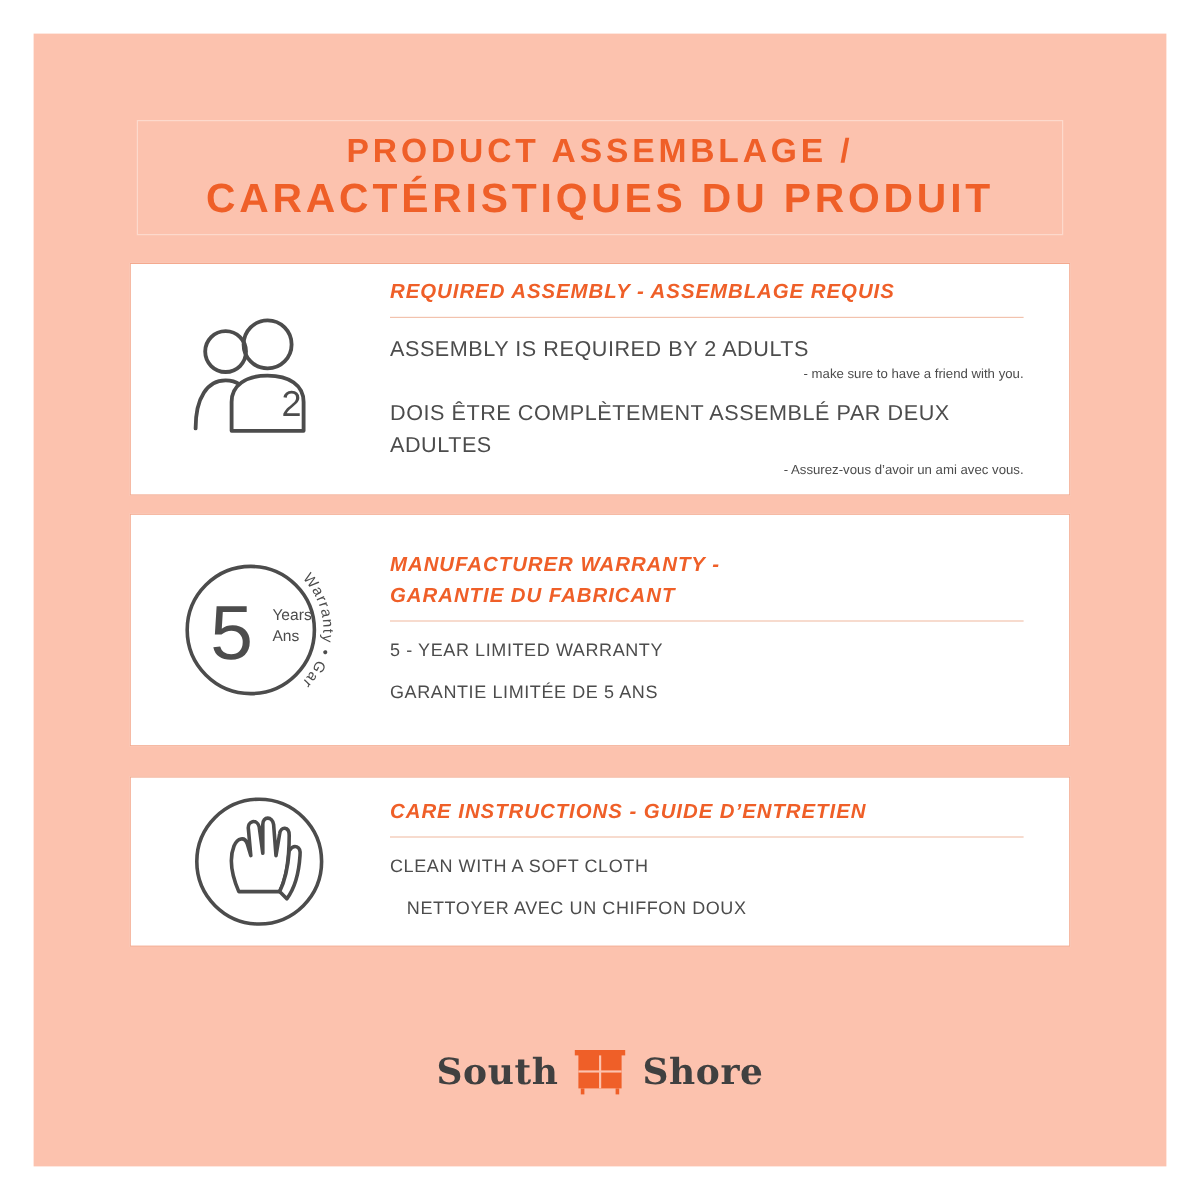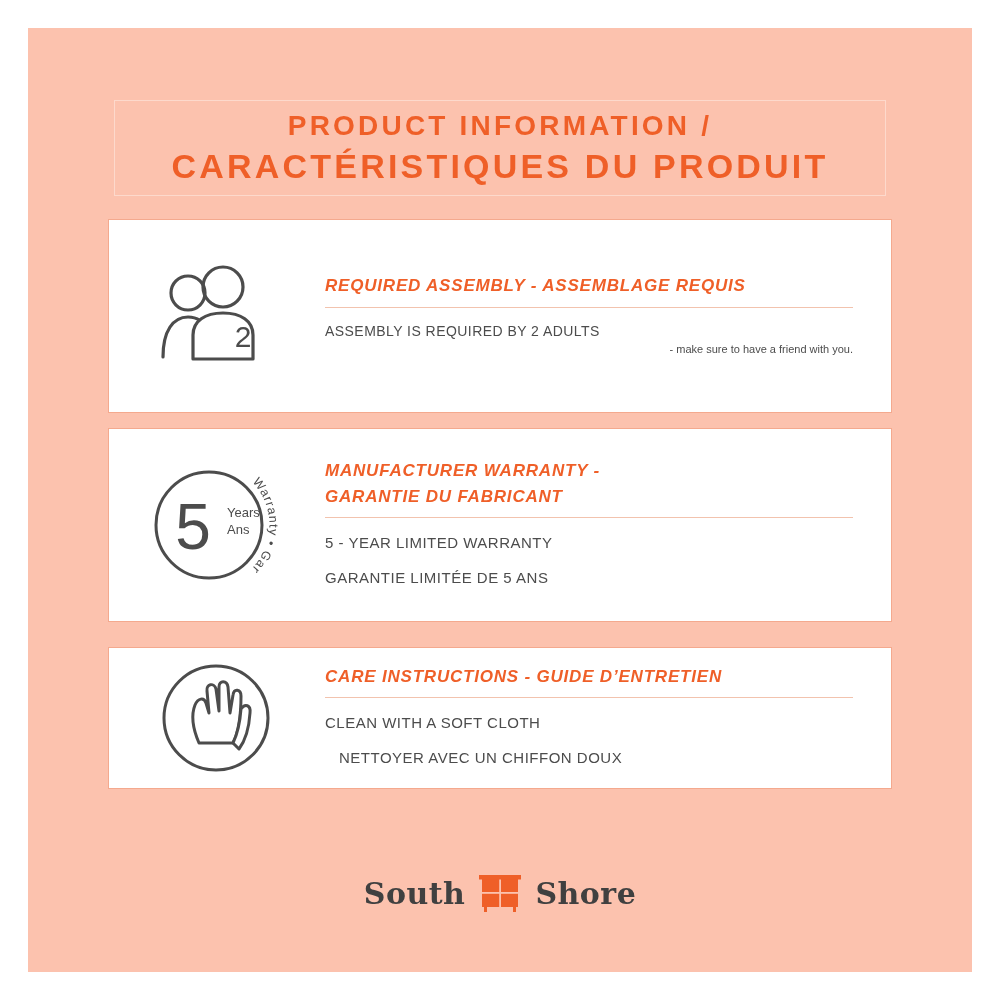--- a/index.html
+++ b/index.html
@@ -74,21 +74,21 @@
     padding-bottom: 9px;
   }
   .rule {
     border-bottom: 1px solid #f2c3ae;
     margin-bottom: 13px;
   }
   .blk { margin-bottom: 11px; }
   .blk:last-child { margin-bottom: 0; }
   .line-strong {
     color: #4c4c4c;
-    font-size: 14px;
+    font-size: 18px;
     letter-spacing: 0.45px;
     line-height: 1.45;
   }
   .line-sub {
     color: #4c4c4c;
     font-size: 11px;
     line-height: 1.5;
     text-align: right;
   }
   .line-mid {
@@ -117,40 +117,44 @@
     font-size: 30px;
     letter-spacing: 0.5px;
   }
 </style>
 </head>
 <body>
 
 <div id="poster">
 
   <div class="title-box">
-    <div class="title-line l1">PRODUCT INFORMATION /</div>
+    <div class="title-line l1">PRODUCT ASSEMBLAGE /</div>
     <div class="title-line l2">CARACTÉRISTIQUES DU PRODUIT</div>
   </div>
 
   <div class="panel" id="panel-assembly">
     <div class="panel-icon">
       <svg width="150" height="110" viewBox="0 0 150 110">
         <circle cx="47" cy="32" r="17" fill="none" stroke="#4c4c4c" stroke-width="3.2"></circle>
         <path d="M22 96 C22 70 32 56 47 56 C56 56 63 61 67 70" fill="none" stroke="#4c4c4c" stroke-width="3.2" stroke-linecap="round"></path>
         <circle cx="82" cy="26" r="20" fill="none" stroke="#4c4c4c" stroke-width="3.2"></circle>
         <path d="M52 98 L52 74 C52 60 64 52 82 52 C100 52 112 60 112 74 L112 98 Z" fill="#ffffff" stroke="#4c4c4c" stroke-width="3.2" stroke-linejoin="round"></path>
         <text x="102" y="86" font-family="Liberation Sans, sans-serif" font-size="30" fill="#4c4c4c" text-anchor="middle">2</text>
       </svg>
     </div>
     <div class="panel-body">
       <div class="panel-heading">REQUIRED ASSEMBLY - ASSEMBLAGE REQUIS</div>
       <div class="rule"></div>
       <div class="blk">
         <div class="line-strong">ASSEMBLY IS REQUIRED BY 2 ADULTS</div>
         <div class="line-sub">- make sure to have a friend with you.</div>
+      </div>
+      <div class="blk">
+        <div class="line-strong">DOIS ÊTRE COMPLÈTEMENT ASSEMBLÉ PAR DEUX ADULTES</div>
+        <div class="line-sub">- Assurez-vous d’avoir un ami avec vous.</div>
       </div>
     </div>
   </div>
 
   <div class="panel" id="panel-warranty">
     <div class="panel-icon">
       <svg width="170" height="160" viewBox="0 0 170 160">
         <circle cx="78" cy="80" r="53" fill="none" stroke="#4c4c4c" stroke-width="3"></circle>
         <text x="62" y="104" font-family="Liberation Sans, sans-serif" font-size="64" fill="#4c4c4c" text-anchor="middle">5</text>
         <text x="96" y="72" font-family="Liberation Sans, sans-serif" font-size="13" fill="#4c4c4c">Years</text>

